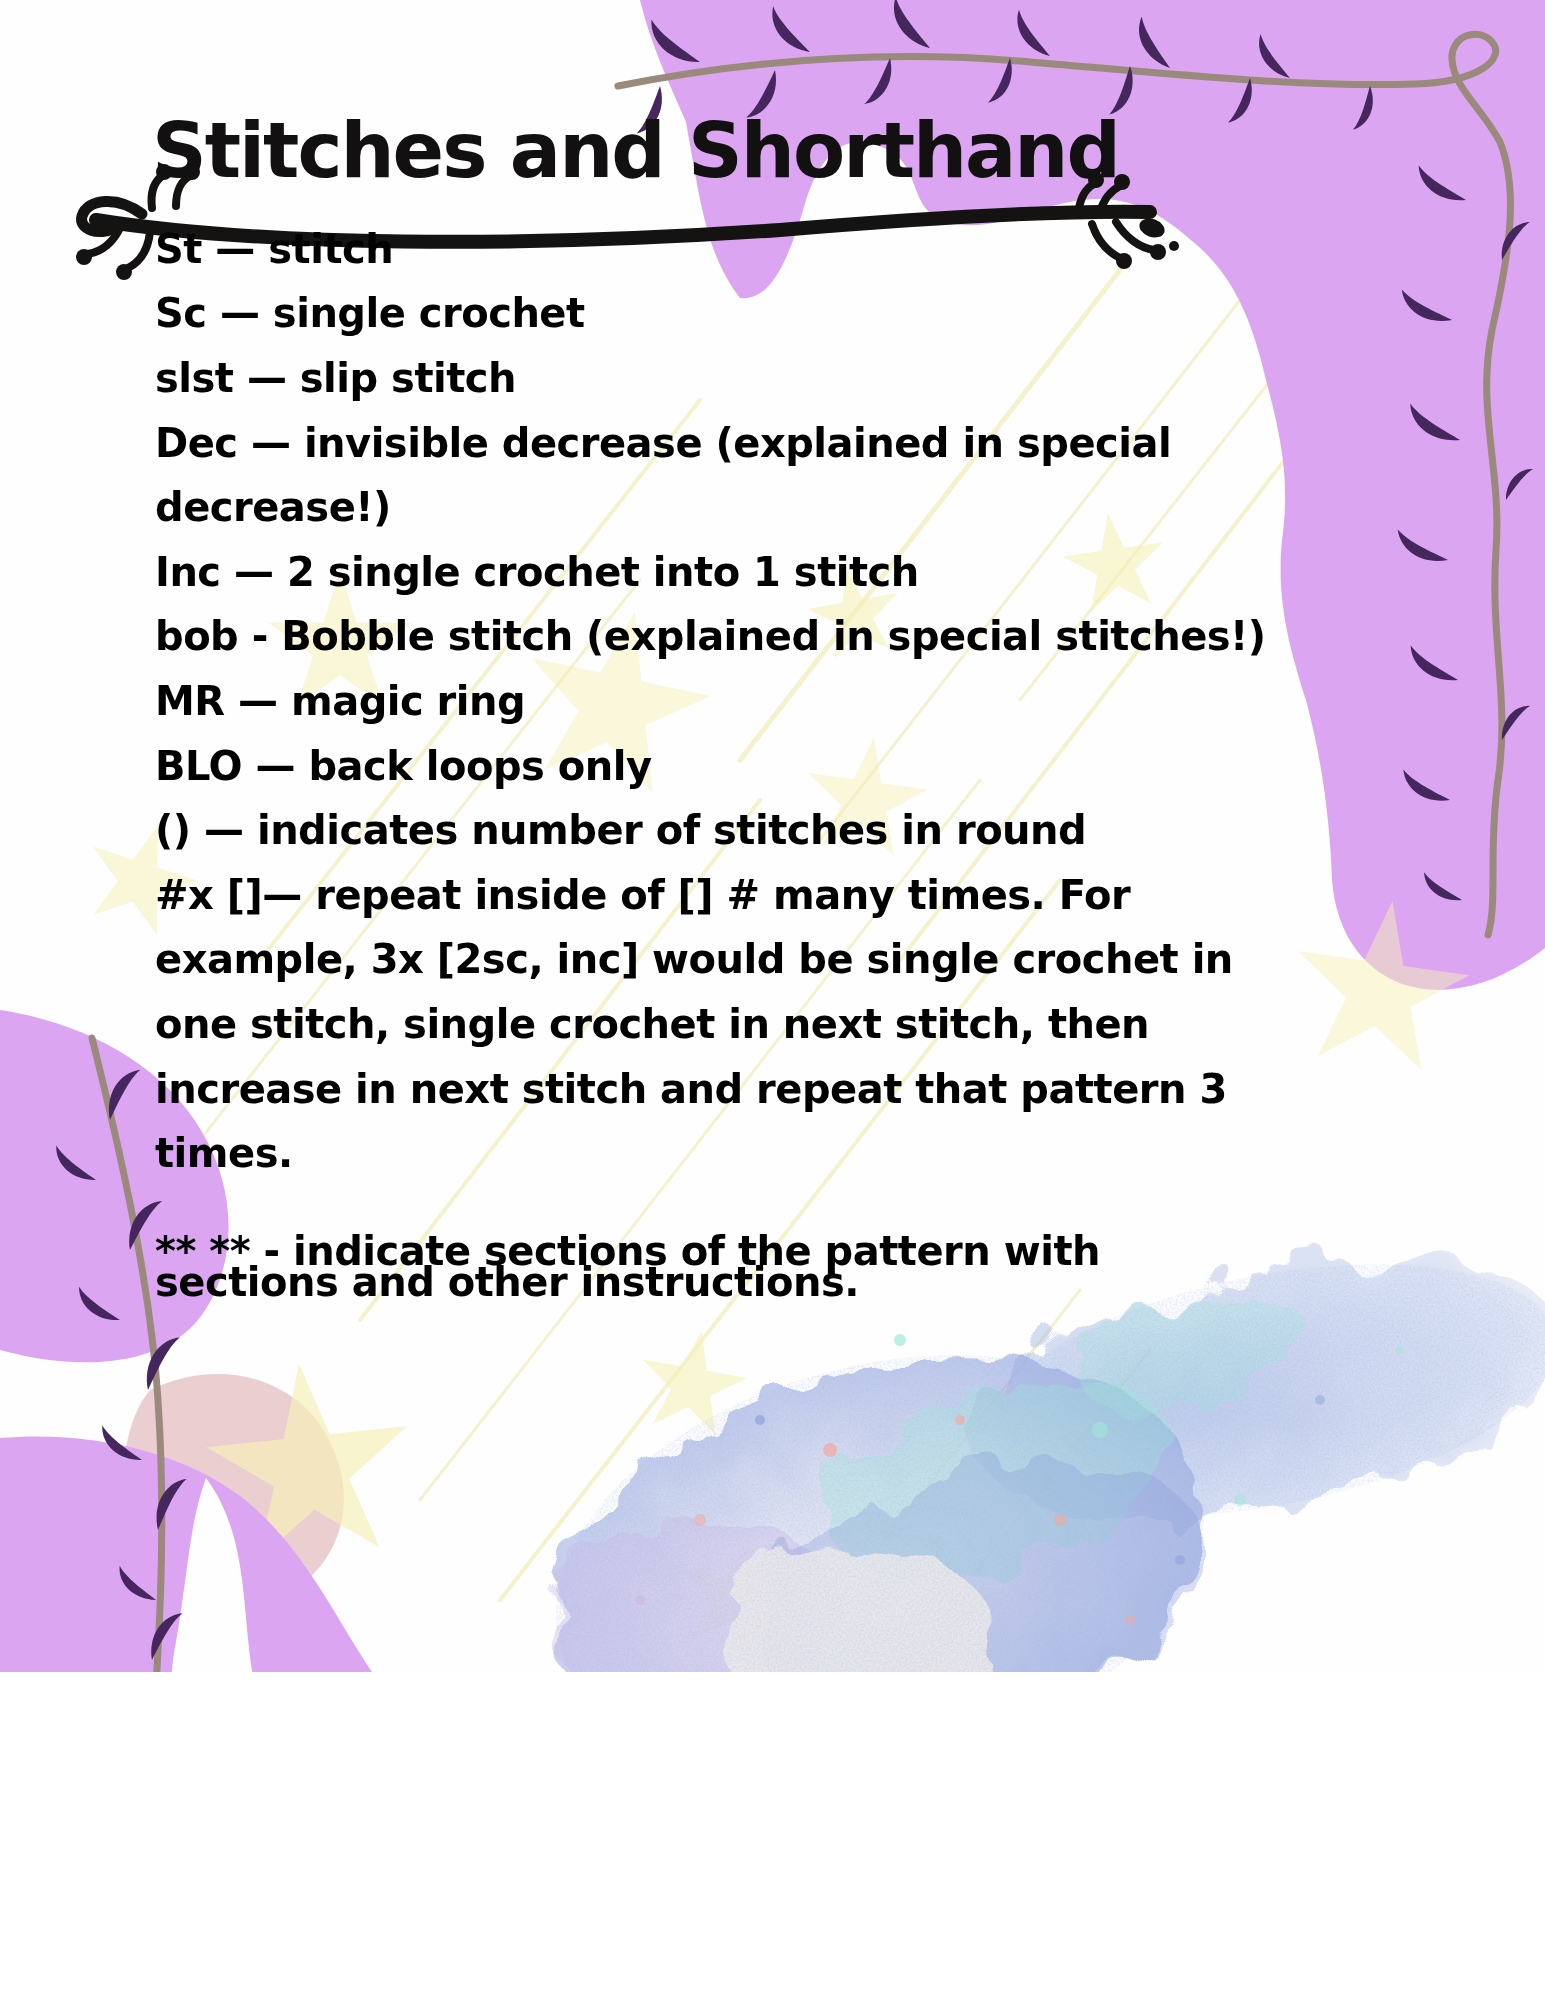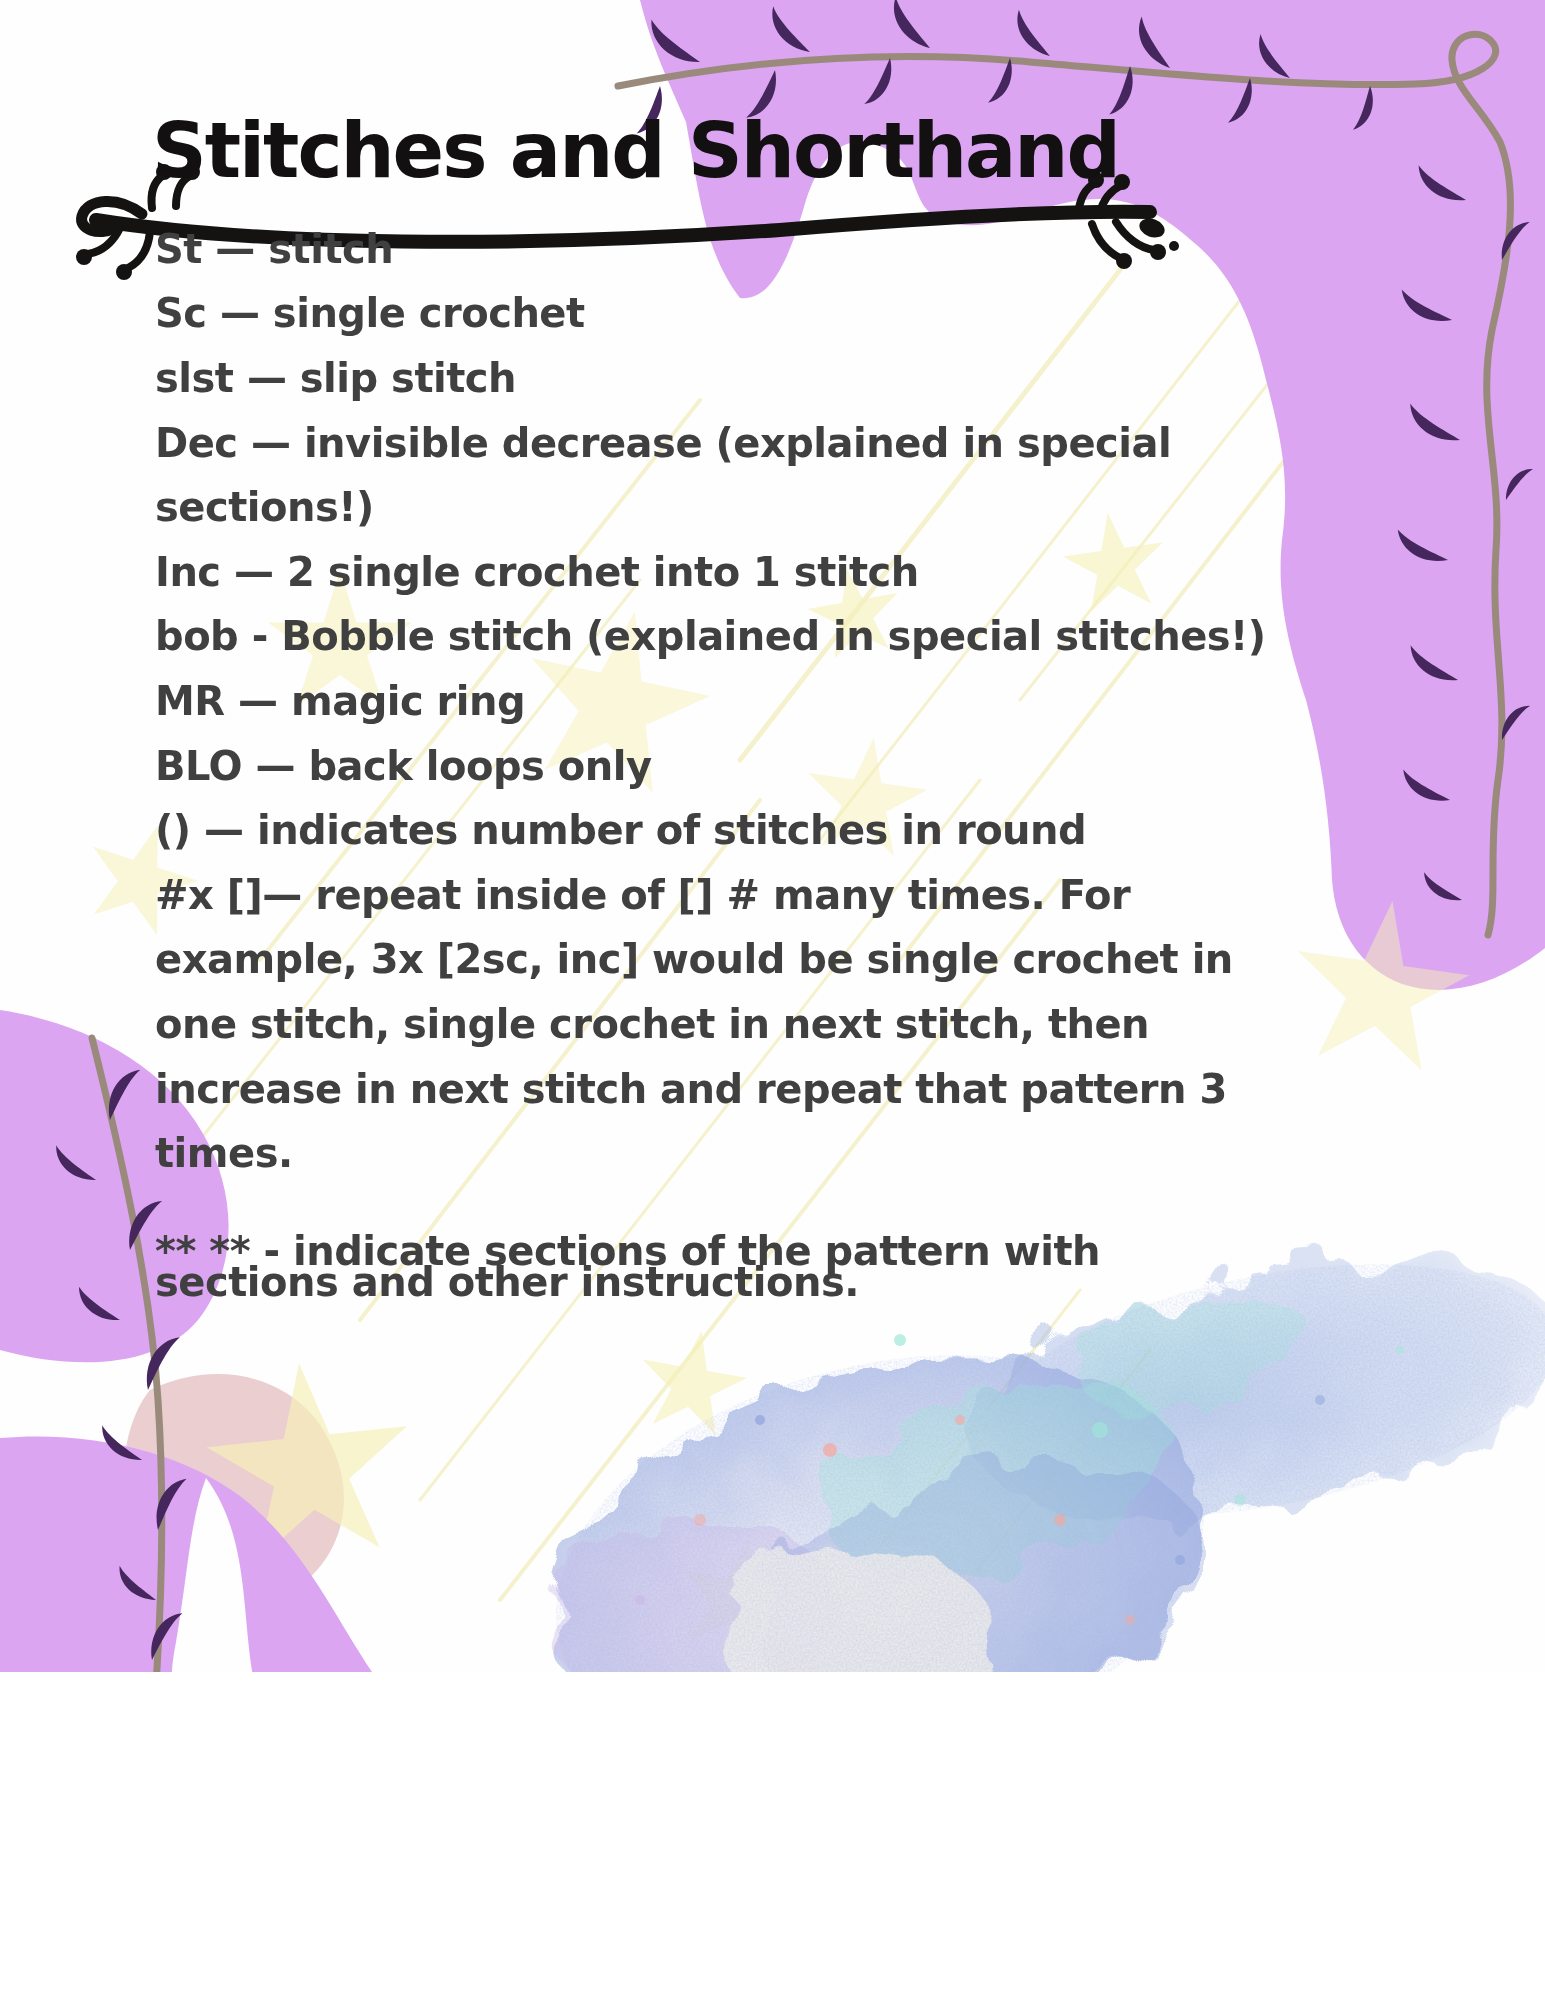--- a/index.html
+++ b/index.html
@@ -10,21 +10,21 @@
   }
   .decor-svg{position:absolute;left:0;top:0;width:1545px;height:2000px;display:block;}
   .page-title{
     position:absolute;left:152px;top:106px;margin:0;z-index:3;
     font-size:76px;font-weight:800;letter-spacing:-2px;color:#121010;
     white-space:nowrap;
   }
   .lines{position:absolute;left:155px;top:226px;z-index:3;}
   .tline{
     position:absolute;left:0;white-space:nowrap;
-    font-size:40px;font-weight:700;letter-spacing:-0.5px;color:#404040;
+    font-size:40px;font-weight:700;letter-spacing:-0.5px;color:#000000;
   }
 </style>
 </head>
 <body>
 
 <div class="page">
 
   <svg class="decor-svg" viewBox="0 0 1545 2000" xmlns="http://www.w3.org/2000/svg">
     <defs>
       <path id="leafShape" d="M0,0 C16,-20 42,-24 58,-9 C42,-12 16,-4 0,0 Z"></path>
@@ -245,21 +245,21 @@
     </g>
   </svg>
 
   <h1 class="page-title">Stitches and Shorthand</h1>
 
   <div class="lines">
     <div class="tline" style="top:0px">St — stitch</div>
     <div class="tline" style="top:64px">Sc — single crochet</div>
     <div class="tline" style="top:129px">slst — slip stitch</div>
     <div class="tline" style="top:194px">Dec — invisible decrease (explained in special</div>
-    <div class="tline" style="top:258px">sections!)</div>
+    <div class="tline" style="top:258px">decrease!)</div>
     <div class="tline" style="top:323px">Inc — 2 single crochet into 1 stitch</div>
     <div class="tline" style="top:387px">bob - Bobble stitch (explained in special stitches!)</div>
     <div class="tline" style="top:452px">MR — magic ring</div>
     <div class="tline" style="top:517px">BLO — back loops only</div>
     <div class="tline" style="top:581px">() — indicates number of stitches in round</div>
     <div class="tline" style="top:646px">#x []— repeat inside of [] # many times. For</div>
     <div class="tline" style="top:710px">example, 3x [2sc, inc] would be single crochet in</div>
     <div class="tline" style="top:775px">one stitch, single crochet in next stitch, then</div>
     <div class="tline" style="top:840px">increase in next stitch and repeat that pattern 3</div>
     <div class="tline" style="top:904px">times.</div>

